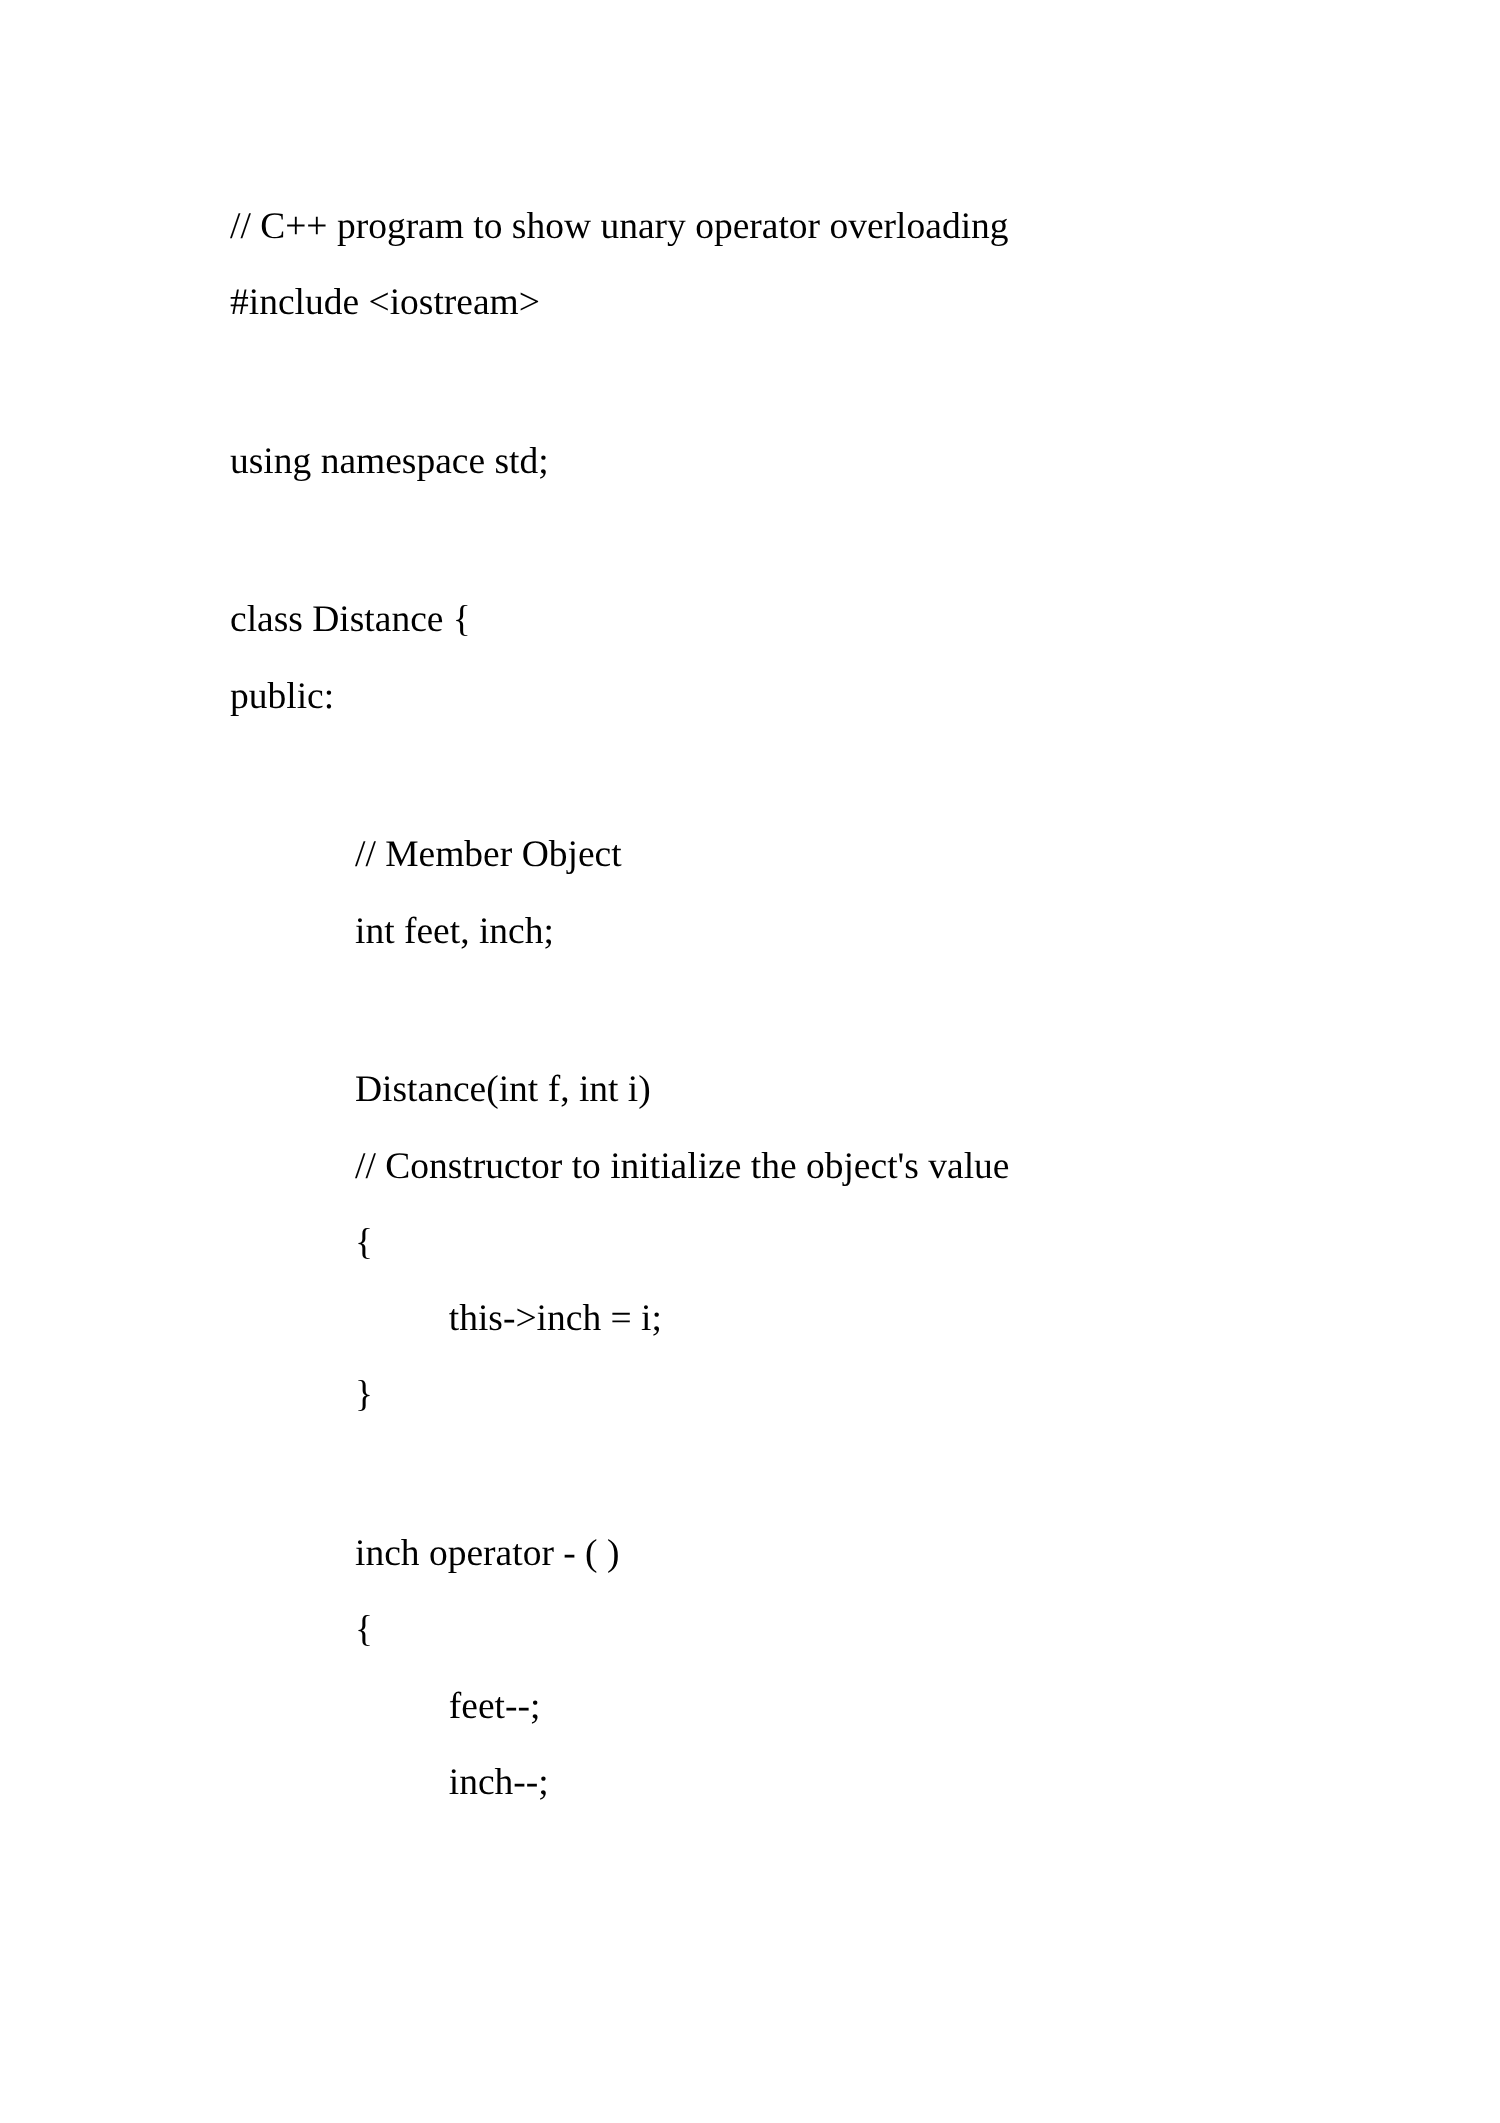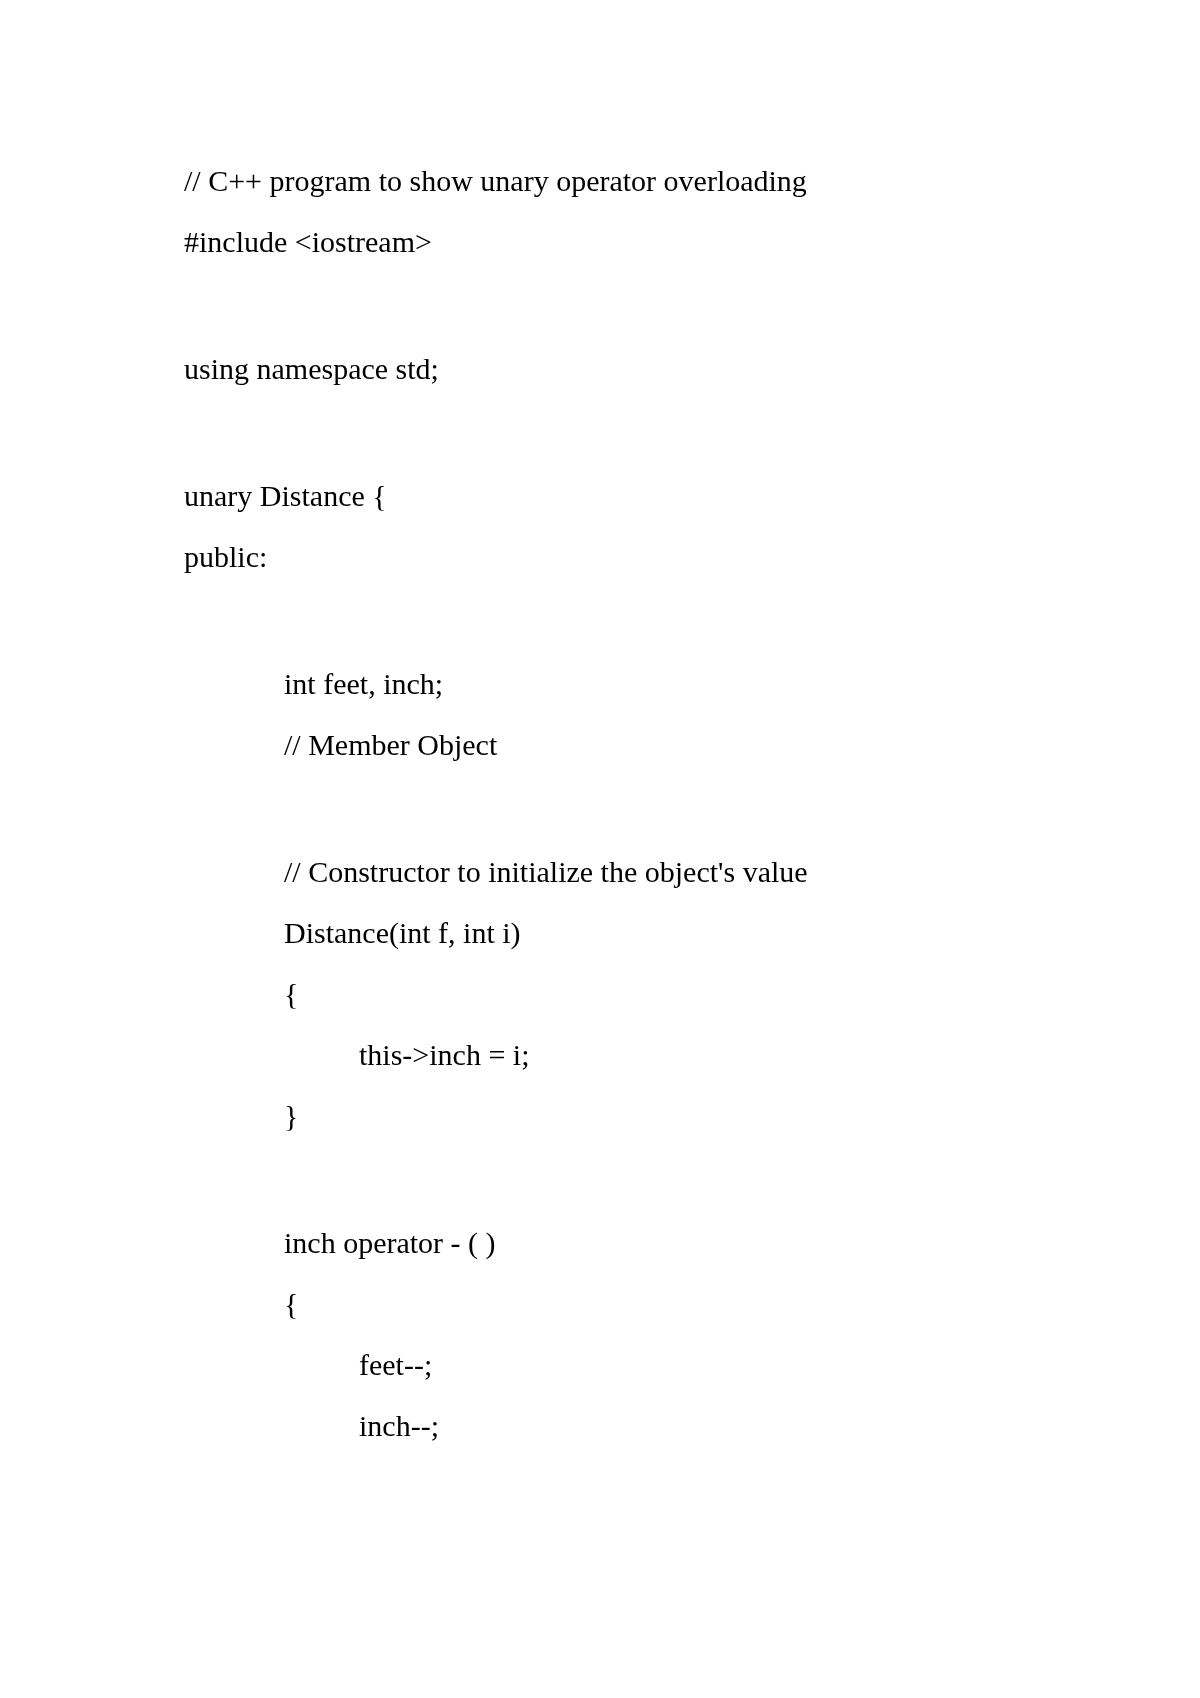--- a/index.html
+++ b/index.html
@@ -33,28 +33,28 @@
   </style>
 </head>
 <body>
 
 <div id="code-container">
     <div class="code-line">// C++ program to show unary operator overloading</div>
     <div class="code-line">#include &lt;iostream&gt;</div>
     <div class="blank-line"></div>
     <div class="code-line">using namespace std;</div>
     <div class="blank-line"></div>
-    <div class="code-line">unary Distance {</div>
+    <div class="code-line">class Distance {</div>
     <div class="code-line">public:</div>
     <div class="blank-line"></div>
+    <div class="code-line indent-1">// Member Object</div>
     <div class="code-line indent-1">int feet, inch;</div>
-    <div class="code-line indent-1">// Member Object</div>
     <div class="blank-line"></div>
+    <div class="code-line indent-1">Distance(int f, int i)</div>
     <div class="code-line indent-1">// Constructor to initialize the object's value</div>
-    <div class="code-line indent-1">Distance(int f, int i)</div>
     <div class="code-line indent-1">{</div>
     <div class="code-line indent-2">this-&gt;inch = i;</div>
     <div class="code-line indent-1">}</div>
     <div class="blank-line"></div>
     <div class="code-line indent-1">inch operator - ( )</div>
     <div class="code-line indent-1">{</div>
     <div class="code-line indent-2">feet--;</div>
     <div class="code-line indent-2">inch--;</div>
   </div>
 

